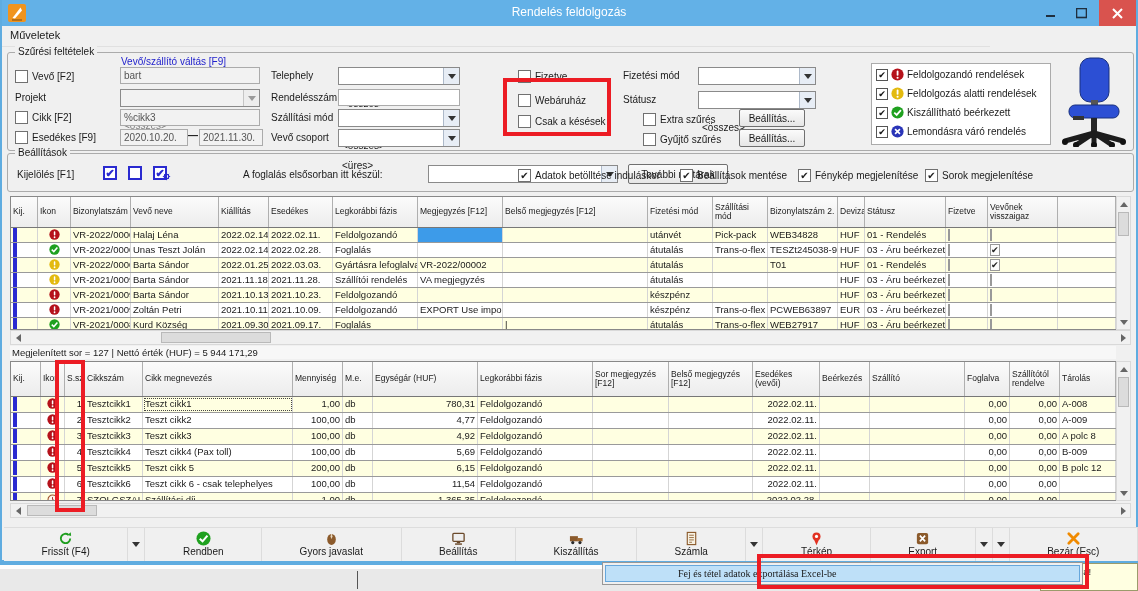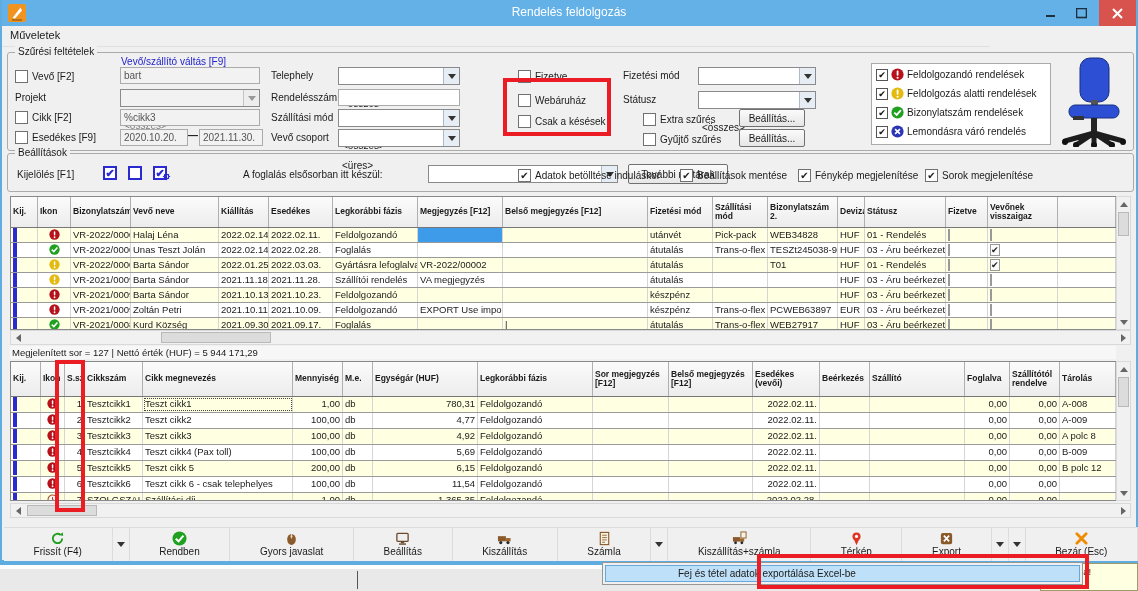--- a/index.html
+++ b/index.html
@@ -47,21 +47,21 @@
         justify-content:center;font-size:9px;margin-right:3px;color:#111;}
   .legend-item .lic{margin-right:3px;display:inline-flex;}
   
   .kjicon{position:absolute;width:14px;height:14px;border:2px solid #2A2AD0;background:#fff;box-sizing:border-box;
           display:flex;align-items:center;justify-content:center;color:#2A2AD0;font-weight:bold;font-size:11px;}
   
   .tbl{position:absolute;background:#fff;border:1px solid #888;box-sizing:border-box;overflow:hidden;}
   .trow{white-space:nowrap;font-size:0;}
   .tcell{display:inline-block;vertical-align:top;box-sizing:border-box;border-right:1px solid #D5D5D5;
          font-size:9.5px;line-height:12px;padding:1px 2px;white-space:nowrap;overflow:hidden;height:100%;}
-  .thead .tcell{display:inline-flex;align-items:center;font-weight:bold;font-size:8.5px;line-height:9.5px;
+  .thead .tcell{display:inline-flex;align-items:center;font-weight:normal;font-size:8.5px;line-height:9.5px;
          border-right:1px solid #AFAFAF;white-space:normal;background:linear-gradient(#FBFBFB,#ECECEC);}
   .thead{border-bottom:1px solid #777;background:#F3F3F3;}
   .drow{border-bottom:1px solid #9A9A9A;}
   .drow.odd{background:#FFFFE1;}
   .drow.even{background:#FFFFFF;}
   .cell-sel{background:#3D9BE9 !important;}
   .cell-focus{outline:1px dotted #444;outline-offset:-2px;}
   .num{text-align:right;}
   .kij-box{width:9px;height:9px;border:2px solid #2A2AD0;background:#fff;margin:0 auto;margin-top:0px;}
   .flat-check{width:10px;height:10px;border:1px solid #999;background:#FCFCFC;margin:0 auto;font-size:9px;
@@ -84,21 +84,21 @@
         border-right:1px solid #DCDCDC;padding-top:2px;cursor:default;}
   .tbtn .ticon{height:16px;display:flex;align-items:center;}
   .tbtn .tlabel{font-size:10px;margin-top:0px;white-space:nowrap;}
   .tbtn-dd{flex:0 0 16px;display:flex;align-items:center;justify-content:center;border-right:1px solid #DCDCDC;}
   
   #white-strip{position:absolute;left:0;top:565px;width:1138px;height:4px;background:#FDFDFD;}
   #bg-caret{position:absolute;left:357px;top:571px;width:1px;height:18px;background:#555;}
   #popup-menu{position:absolute;left:602px;top:562px;width:481px;height:23px;background:#F0F0F0;
               border:1px solid #979797;box-sizing:border-box;z-index:30;}
   #popup-item{position:absolute;left:2px;top:2px;right:2px;bottom:2px;background:#BEE0F8;border:1px solid #66A7DC;
-              box-sizing:border-box;font-size:10px;display:flex;align-items:center;padding-left:72px;}
+              box-sizing:border-box;font-size:10px;display:flex;align-items:center;padding-left:72px;font-family:Liberation Serif, serif;}
   #bg-tooltip{position:absolute;left:1040px;top:563px;width:98px;height:28px;background:#FFFFE1;
               border:1px solid #9B9B6B;box-sizing:border-box;font-size:9.5px;padding:2px 0 0 17px;z-index:20;}
   
   .annot{position:absolute;border:4px solid #EC1C24;box-sizing:border-box;z-index:50;background:transparent;}
   #annot-web{left:503px;top:78px;width:108px;height:58px;}
   #annot-ssz{left:55px;top:360px;width:30px;height:152px;}
   #annot-export{left:757px;top:554px;width:332px;height:35px;}
   .chair{position:absolute;left:1045px;top:4px;}
 </style>
 </head>
@@ -254,21 +254,21 @@
             <span>Feldolgozás alatti rendelések</span>
           </span>
           <span class="legend-item" style="top: 42px;">
             <span class="box">✔</span>
             <span class="lic">
               <svg width="13" height="13" viewBox="0 0 16 16">
                 <circle cx="8" cy="8" r="7.5" fill="#1FA11F"></circle>
                 <path d="M4 8.2 L7 11 L12.2 5" stroke="#fff" stroke-width="2.2" fill="none"></path>
               </svg>
             </span>
-            <span>Bizonylatszám rendelések</span>
+            <span>Kiszállítható beérkezett</span>
           </span>
           <span class="legend-item" style="top: 61px;">
             <span class="box">✔</span>
             <span class="lic">
               <svg width="13" height="13" viewBox="0 0 16 16">
                 <circle cx="8" cy="8" r="7.5" fill="#2A35B8"></circle>
                 <path d="M5 5 L11 11 M11 5 L5 11" stroke="#fff" stroke-width="2"></path>
               </svg>
             </span>
             <span>Lemondásra váró rendelés</span>
@@ -500,32 +500,20 @@
             </svg>
           </span>
           <span class="tlabel">Számla</span>
         </div>
         <div class="tbtn-dd">
           <span class="tri-down"></span>
         </div>
         <div class="tbtn">
           <span class="ticon">
             <svg width="15" height="15" viewBox="0 0 16 16">
-              <rect x="1" y="6.5" width="7.5" height="4.8" fill="#8B5A2B"></rect>
-              <rect x="8.5" y="8" width="4.5" height="3.3" fill="#A0682F"></rect>
-              <circle cx="3.8" cy="12.5" r="1.5" fill="#2A2A2A"></circle>
-              <circle cx="10.5" cy="12.5" r="1.5" fill="#2A2A2A"></circle>
-              <rect x="9.5" y="1" width="5.5" height="6.5" fill="#F7F1E2" stroke="#8B5A2B" stroke-width="1"></rect>
-            </svg>
-          </span>
-          <span class="tlabel">Kiszállítás+számla</span>
-        </div>
-        <div class="tbtn">
-          <span class="ticon">
-            <svg width="15" height="15" viewBox="0 0 16 16">
               <circle cx="8" cy="5.8" r="4.3" fill="#E23222"></circle>
               <path d="M8 15.2 L4.6 7.5 h6.8 Z" fill="#E23222"></path>
               <circle cx="8" cy="5.8" r="1.7" fill="#fff"></circle>
             </svg>
           </span>
           <span class="tlabel">Térkép</span>
         </div>
         <div class="tbtn">
           <span class="ticon">
             <svg width="15" height="15" viewBox="0 0 16 16">

